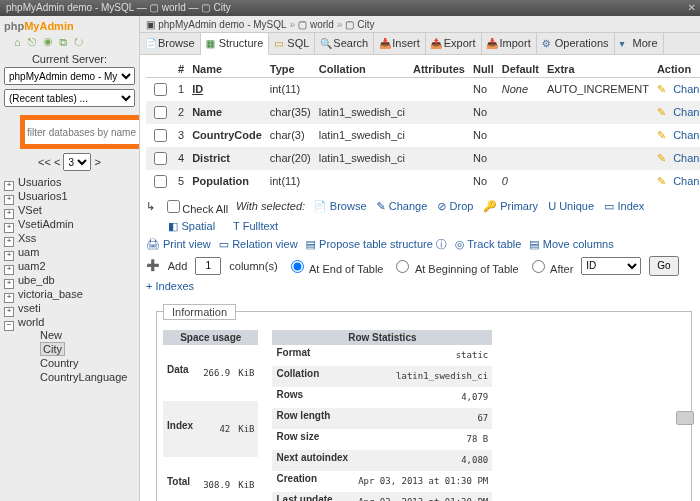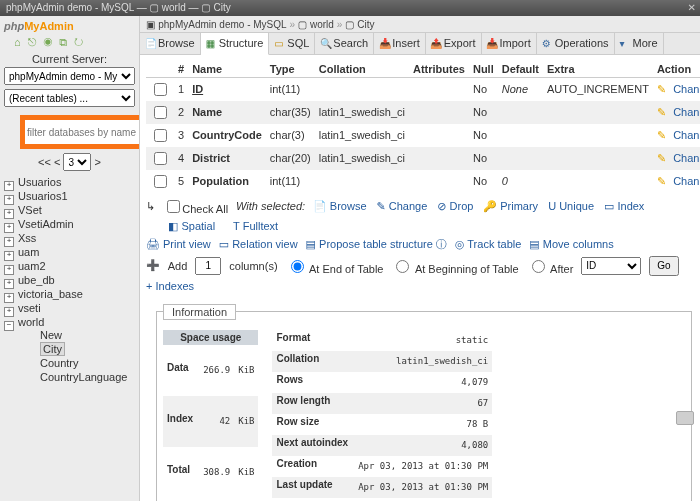--- a/index.html
+++ b/index.html
@@ -3,21 +3,21 @@
 <meta charset="utf-8">
 <style>
   * { box-sizing: border-box; }
   html,body { margin:0; padding:0; background:#f5f5f5; font-family: sans-serif; font-size:11px; color:#333; }
   body { width:700px; height:501px; overflow:hidden; position:relative; }
   .titlebar { height:16px; background:linear-gradient(#6a6a6a,#4a4a4a); color:#ddd; font-size:10px; line-height:16px; padding-left:6px; position:relative; }
   .titlebar .close { position:absolute; right:4px; top:0; color:#ccc; }
   .main { display:flex; height:485px; }
   .sidebar { width:140px; background:#ececec; border-right:1px solid #ccc; padding:4px 4px; overflow:hidden; }
   .logo { margin-bottom:4px; }
-  .logo b { color:#777;font-style:italic; } .logo i { color:#f39200; font-style:normal; font-weight:bold; }
+  .logo b { color:#777; } .logo i { color:#f39200; font-style:normal; font-weight:bold; }
   .mini-icons { font-size:11px; margin:2px 0 4px 10px; letter-spacing:2px; color:#7a5; }
   .side-label { text-align:center; margin-bottom:2px; }
   select.side { width:100%; font-size:10px; height:18px; margin-bottom:4px; }
   .filter-row { display:flex; margin:4px 0; }
   .filter-row input { flex:1; font-size:10px; height:34px; color:#999; padding-left:2px; border:5px solid #f97316;margin-left:16px; }
   .pager { text-align:center; margin:2px 0 4px; }
   .pager select { font-size:10px; height:18px; }
   ul.tree { list-style:none; margin:0; padding:0; }
   ul.tree li { padding:1px 0 1px 14px; position:relative; white-space:nowrap; }
   ul.tree li:before { content:""; position:absolute; left:0; top:6px; width:8px; height:8px; border:1px solid #888; background:#fff; font-size:8px; line-height:6px; text-align:center; }
@@ -280,20 +280,21 @@
                   <td style="text-align:left">KiB</td>
                 </tr>
                 <tr>
                   <th>Total</th>
                   <td>308.9</td>
                   <td style="text-align:left">KiB</td>
                 </tr>
               </tbody>
           </table>
           <table class="info" style="min-width:160px">
+            <caption>Row Statistics</caption>
             <tbody id="statstb">
                 <tr>
                   <th>Format</th>
                   <td>static</td>
                 </tr>
                 <tr>
                   <th>Collation</th>
                   <td>latin1_swedish_ci</td>
                 </tr>
                 <tr>

